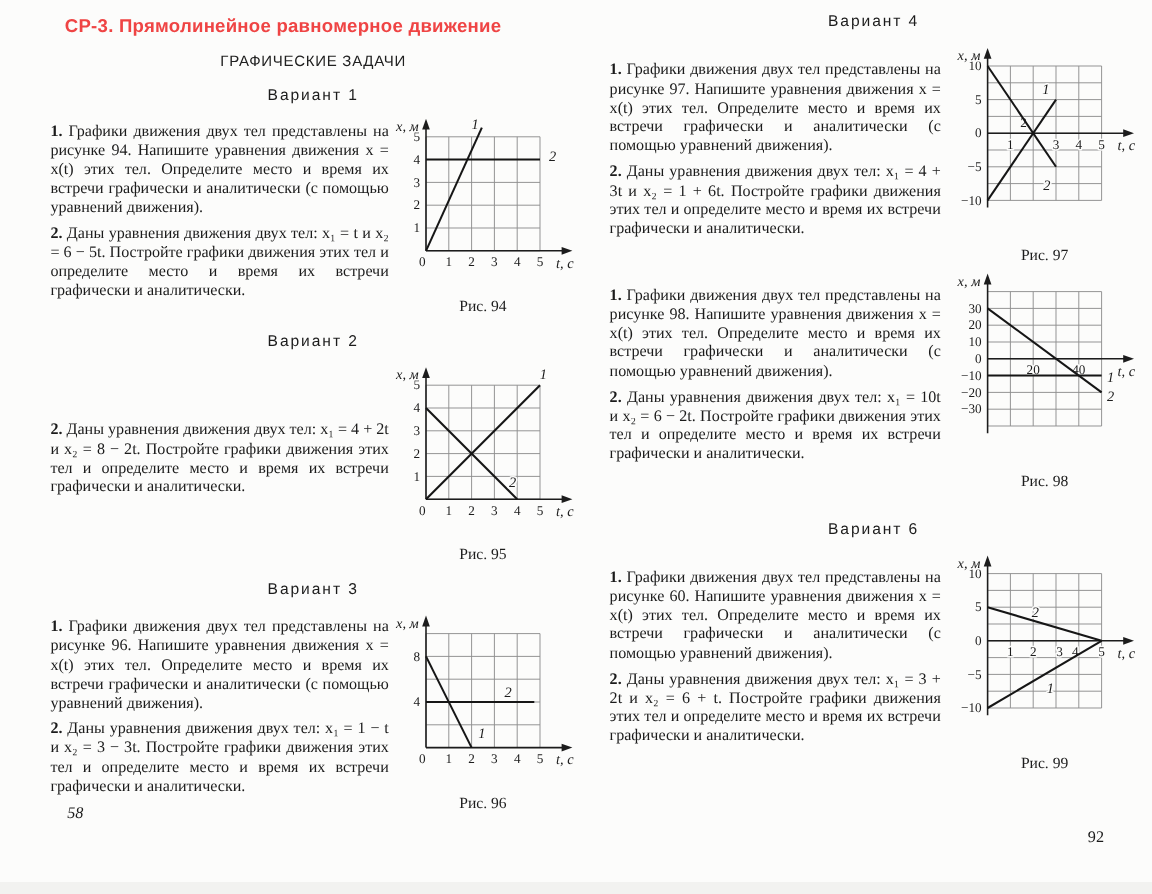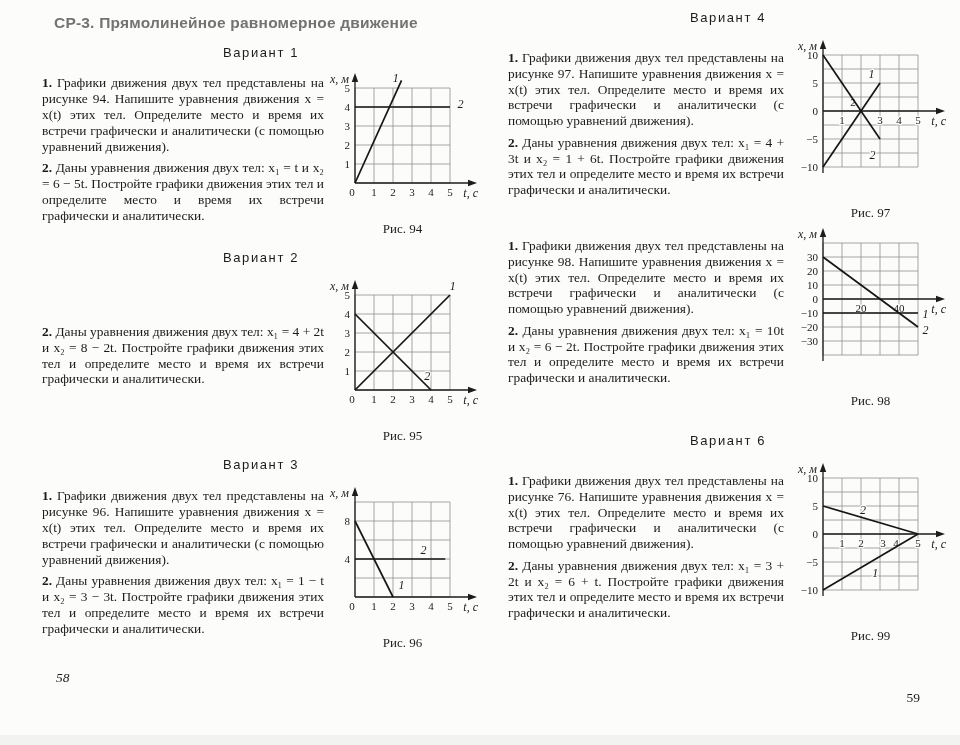--- a/index.html
+++ b/index.html
@@ -7,21 +7,21 @@
     width:960px;height:745px;position:relative;overflow:hidden;
     background:#fcfcfb;color:#1b1b1b;
     font-family:"Liberation Serif", serif;
   }
   .scan-edge{position:absolute;left:0;right:0;bottom:0;height:10px;background:#f2f2f0;}
   .page{position:absolute;}
   .page-left{left:42px;top:14px;width:438px;}
   .page-right{left:508px;top:8px;width:440px;}
   .doc-title{
     font-family:"Liberation Sans", sans-serif;font-weight:bold;
-    font-size:15.5px;margin:0 0 0 12px;letter-spacing:.2px;color:#737373;
+    font-size:15.5px;margin:0 0 0 12px;letter-spacing:.2px;color:#ef4444;
   }
   .doc-subtitle{
     font-family:"Liberation Sans", sans-serif;font-weight:normal;
     font-size:12.5px;letter-spacing:.6px;text-align:center;margin:12px 0 0 0;color:#202020;
   }
   .vh{
     font-family:"Liberation Sans", sans-serif;font-weight:normal;
     font-size:13px;letter-spacing:1.6px;text-align:center;margin:13px 0 8px 0;color:#1c1c1c;
   }
   .page-right .vh{margin-top:24px;}
@@ -36,20 +36,21 @@
   .cap{font-size:13px;margin-top:16px;text-align:center;color:#1d1d1d;}
   .pn{position:absolute;font-size:13.5px;color:#1b1b1b;}
   .pn-left{left:56px;top:670px;font-style:italic;}
   .pn-right{right:40px;top:690px;}
 </style>
 </head>
 <body>
 
 <div class="page page-left">
   <h1 class="doc-title">СР-3. Прямолинейное равномерное движение</h1>
+  <h2 class="doc-subtitle">ГРАФИЧЕСКИЕ ЗАДАЧИ</h2>
 
   <section class="variant">
     <h3 class="vh">Вариант 1</h3>
     <div class="row">
       <div class="vtext">
         <p><b>1.</b> <span>Графики движения двух тел представ­лены на рисунке 94. Напишите уравнения движения x = x(t) этих тел. Определите место и время их встречи графически и аналитически (с помощью уравнений движения).</span></p>
         <p><b>2.</b> <span>Даны уравнения движения двух тел: x₁ = t и x₂ = 6 − 5t. Постройте графики движения этих тел и определите место и время их встречи графически и аналити­чески.</span></p>
       </div>
       <figure class="fig" style="margin-top:4px">
         <div class="plot"><svg width="155" height="133" viewBox="0 0 155 133" xmlns="http://www.w3.org/2000/svg">
@@ -281,21 +282,21 @@
             </svg></div>
         <figcaption class="cap">Рис. 98</figcaption>
       </figure>
     </div>
   </section>
 
   <section class="variant">
     <h3 class="vh">Вариант 6</h3>
     <div class="row">
       <div class="vtext">
-        <p><b>1.</b> <span>Графики движения двух тел представ­лены на рисунке 76. Напишите уравнения движения x = x(t) этих тел. Определите место и время их встречи графически и аналитически (с помощью уравнений движения).</span></p>
+        <p><b>1.</b> <span>Графики движения двух тел представ­лены на рисунке 60. Напишите уравнения движения x = x(t) этих тел. Определите место и время их встречи графически и аналитически (с помощью уравнений движения).</span></p>
         <p><b>2.</b> <span>Даны уравнения движения двух тел: x₁ = 3 + 2t и x₂ = 6 + t. Постройте графи­ки движения этих тел и определите мес­то и время их встречи графически и ана­литически.</span></p>
       </div>
       <figure class="fig">
         <div class="plot"><svg width="155" height="150" viewBox="0 0 155 150" xmlns="http://www.w3.org/2000/svg">
               <line x1="30" y1="128" x2="30" y2="16" stroke="#8f8f8f" stroke-width="0.8"></line>
               <line x1="49" y1="128" x2="49" y2="16" stroke="#8f8f8f" stroke-width="0.8"></line>
               <line x1="68" y1="128" x2="68" y2="16" stroke="#8f8f8f" stroke-width="0.8"></line>
               <line x1="87" y1="128" x2="87" y2="16" stroke="#8f8f8f" stroke-width="0.8"></line>
               <line x1="106" y1="128" x2="106" y2="16" stroke="#8f8f8f" stroke-width="0.8"></line>
               <line x1="125" y1="128" x2="125" y2="16" stroke="#8f8f8f" stroke-width="0.8"></line>
@@ -329,14 +330,14 @@
               <text x="24" y="11" text-anchor="end" font-size="12" font-family="'Liberation Serif',serif" font-style="italic" fill="#1c1c1c" stroke="#fcfcfb" stroke-width="2.6" stroke-linejoin="round" paint-order="stroke">x, м</text>
               <text x="153" y="86" text-anchor="end" font-size="12" font-family="'Liberation Serif',serif" font-style="italic" fill="#1c1c1c" stroke="#fcfcfb" stroke-width="2.6" stroke-linejoin="round" paint-order="stroke">t, с</text>
             </svg></div>
         <figcaption class="cap">Рис. 99</figcaption>
       </figure>
     </div>
   </section>
 </div>
 
 <div class="pn pn-left">58</div>
-<div class="pn pn-right">59</div>
+<div class="pn pn-right">92</div>
 <div class="scan-edge"></div>
 
 </body></html>

